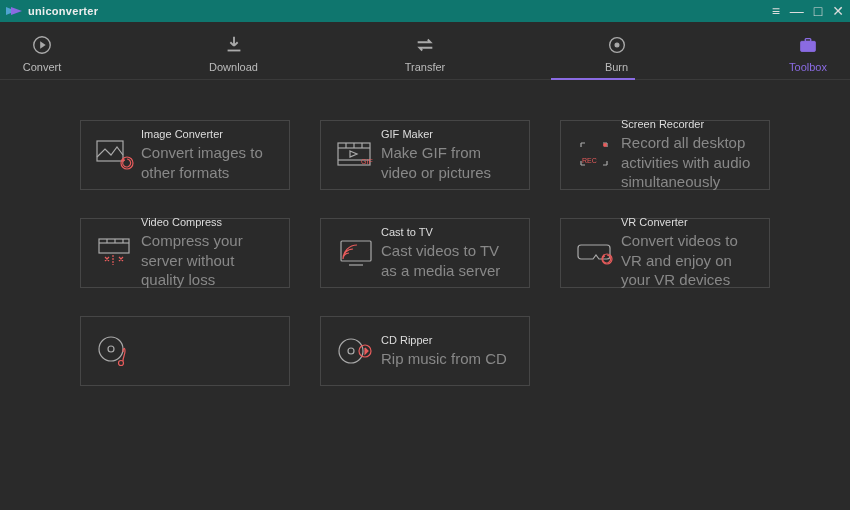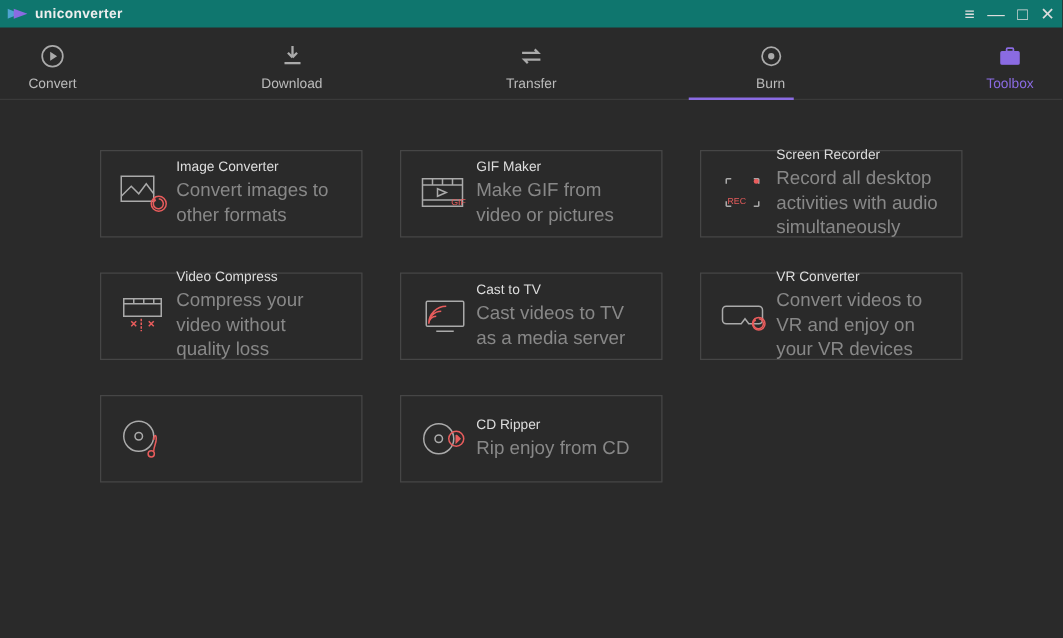--- a/index.html
+++ b/index.html
@@ -188,21 +188,21 @@
             <line x1="4" y1="8" x2="34" y2="8"></line>
             <line x1="12" y1="4" x2="12" y2="8"></line>
             <line x1="20" y1="4" x2="20" y2="8"></line>
             <line x1="28" y1="4" x2="28" y2="8"></line>
             <path d="M10 22l4 4m0-4l-4 4M24 22l4 4m0-4l-4 4" stroke="#e85c5c"></path>
             <line x1="18" y1="20" x2="18" y2="30" stroke="#e85c5c" stroke-dasharray="2 1"></line>
           </svg>
       </div>
       <div class="tool-text">
         <div class="tool-title">Video Compress</div>
-        <div class="tool-desc">Compress your video without quality loss</div>
+        <div class="tool-desc">Compress your server without quality loss</div>
       </div>
     </div>
 
     <div class="tool-card">
       <div class="tool-icon">
         <svg width="42" height="36" viewBox="0 0 42 36" fill="none" stroke="#aaa" stroke-width="1.2">
             <rect x="6" y="6" width="30" height="20" rx="1"></rect>
             <line x1="14" y1="30" x2="28" y2="30"></line>
             <path d="M8 24a6 6 0 0 1 6-6M8 24a10 10 0 0 1 10-10M8 24a14 14 0 0 1 14-14" stroke="#e85c5c"></path>
           </svg>
@@ -243,18 +243,18 @@
       <div class="tool-icon">
         <svg width="42" height="36" viewBox="0 0 42 36" fill="none" stroke="#aaa" stroke-width="1.2">
             <circle cx="16" cy="18" r="12"></circle>
             <circle cx="16" cy="18" r="3"></circle>
             <circle cx="30" cy="18" r="6" stroke="#e85c5c"></circle>
             <polyline points="30,15 30,21 33,18 30,15" stroke="#e85c5c" fill="#e85c5c"></polyline>
           </svg>
       </div>
       <div class="tool-text">
         <div class="tool-title">CD Ripper</div>
-        <div class="tool-desc">Rip enjoy from CD</div>
+        <div class="tool-desc">Rip music from CD</div>
       </div>
     </div>
 
   </div>
 </div>
 
 </body></html>

